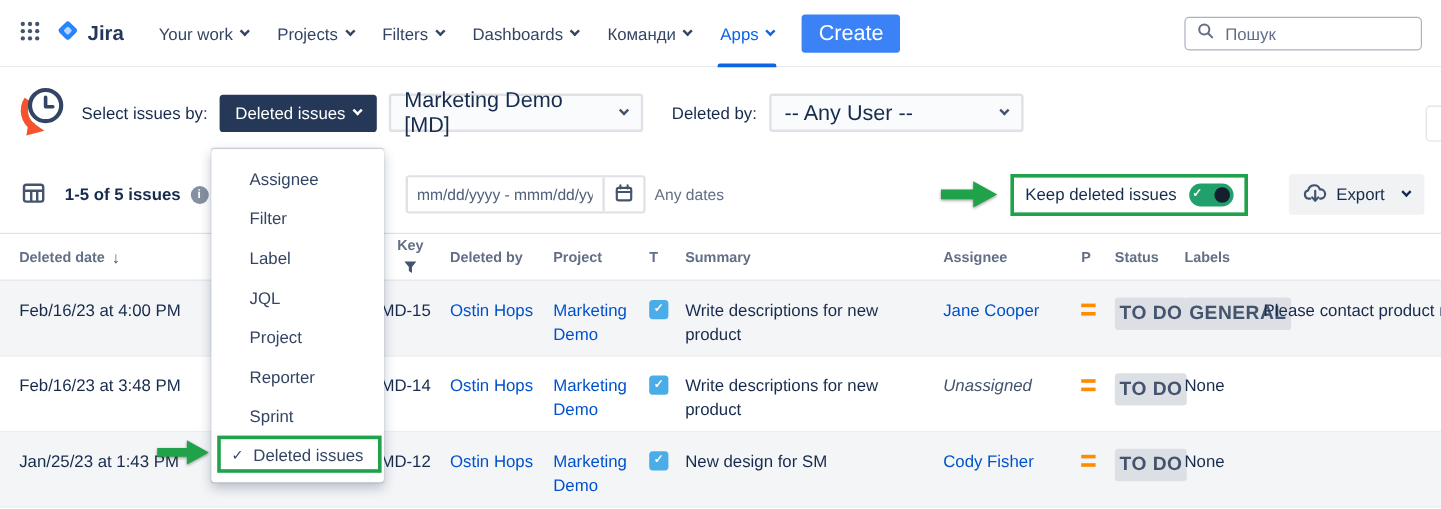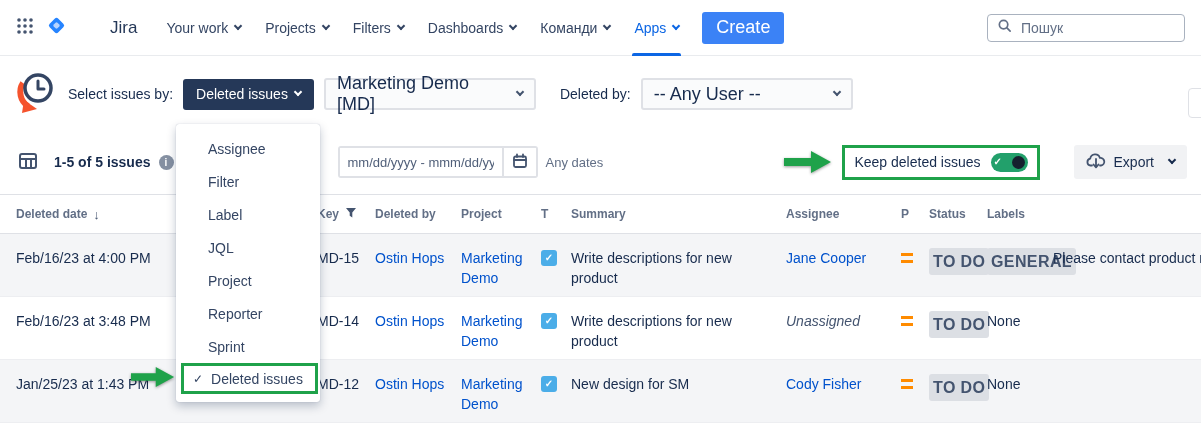--- a/index.html
+++ b/index.html
@@ -6,21 +6,21 @@
   body { margin: 0; background: #fff; }
   .page {
     position: relative; width: 1201px; height: 424px; overflow: hidden;
     background: #fff; color: #172B4D;
     font-family: "Liberation Sans", sans-serif;
   }
   
   .navbar { display: flex; align-items: center; height: 56px; padding: 0 16px 0 10px; border-bottom: 1px solid #E9EBEE; gap: 4px; }
   .icon-btn { background: none; border: none; padding: 6px; cursor: pointer; display: flex; align-items: center; }
   .brand { display: flex; align-items: center; gap: 6px; margin: 0 16px 0 2px; text-decoration: none; cursor: pointer; }
-  .brand-text { font-size: 17px; font-weight: 400; color: #253858; margin-left: 37px; }
+  .brand-text { font-size: 17px; font-weight: 700; color: #253858; }
   .nav-items { display: flex; align-items: center; height: 56px; gap: 6px; }
   .nav-item { display: flex; align-items: center; height: 56px; padding: 0 9px; font-size: 14px; font-weight: 500; color: #344563; position: relative; cursor: pointer; text-decoration: none; justify-content: center; }
   .nav-item.active { color: #0C66E4; }
   .nav-item.active::after { content: ""; position: absolute; left: 7px; right: 7px; bottom: 0; height: 3px; background: #0C66E4; border-radius: 2px 2px 0 0; }
   .chev { width: 6px; height: 6px; border-right: 2px solid currentColor; border-bottom: 2px solid currentColor; transform: rotate(45deg); display: inline-block; margin-left: 7px; margin-top: -4px; flex: none; }
   .create-btn { margin-left: 10px; background: #3b82f6; color: #fff; border: none; border-radius: 3px; height: 32px; padding: 0 14px; font-size: 18px; font-weight: 500; cursor: pointer; font-family: inherit; }
   .search { margin-left: auto; display: flex; align-items: center; gap: 7px; width: 198px; height: 28px; border: 1px solid #A9B2BF; border-radius: 4px; padding: 0 9px; background: #fff; }
   .search input { border: none; outline: none; flex: 1; min-width: 0; font-size: 14px; font-family: inherit; color: #172B4D; background: transparent; }
   .search input::placeholder { color: #626F86; }
   
@@ -45,21 +45,21 @@
   .keep-label { font-size: 14px; color: #172B4D; white-space: nowrap; }
   .toggle { width: 37px; height: 19px; border-radius: 10px; background: #22A06B; display: inline-flex; align-items: center; justify-content: space-between; padding: 0 3px; cursor: pointer; flex: none; }
   .tcheck { color: #fff; font-size: 10px; font-weight: 700; line-height: 1; }
   .knob { width: 13px; height: 13px; border-radius: 50%; background: #15202E; }
   .export-btn { margin-left: 26px; display: flex; align-items: center; gap: 8px; background: #F1F2F4; border: none; border-radius: 3px; height: 34px; padding: 0 12px; font-size: 14px; color: #172B4D; cursor: pointer; font-family: inherit; }
   
   .grid-row { display: grid; grid-template-columns: 305px 62px 86px 80px 30px 215px 115px 28px 58px 66px minmax(0,1fr); }
   .thead { border-top: 1px solid #DFE1E6; border-bottom: 1px solid #DFE1E6; height: 40px; align-items: center; }
   .th { font-size: 12px; font-weight: 700; color: #626F86; display: flex; align-items: center; gap: 6px; padding-left: 8px; white-space: nowrap; }
   .col-date { padding-left: 16px !important; }
-  .col-key { padding-left: 12px !important; }
+  .col-key { padding-left: 12px !important; flex-direction: column; }
   .sort { font-size: 13px; color: #44546F; font-weight: 400; }
   .trow { min-height: 63px; font-size: 14px; color: #172B4D; border-bottom: 1px solid #EDEEF1; align-items: start; }
   .trow.shade { background: #F4F5F7; }
   .td { padding: 14px 8px 4px 8px; line-height: 1.45; }
   .link { color: #0052CC; text-decoration: none; cursor: pointer; }
   .unassigned { font-style: italic; color: #44546F; }
   .type-task { width: 16px; height: 16px; background: #4BADE8; border-radius: 3px; color: #fff; font-size: 10px; font-weight: 700; display: flex; align-items: center; justify-content: center; margin-top: 2px; }
   .prio { display: inline-block; width: 12px; height: 10px; border-top: 3px solid #FF8B00; border-bottom: 3px solid #FF8B00; margin-top: 4px; }
   .badge { display: inline-block; background: #DCDFE4; color: #44546F; font-size: 16px; font-weight: 700; padding: 2px 4px; border-radius: 3px; letter-spacing: 0.4px; white-space: nowrap; }
   .desc { white-space: nowrap; overflow: hidden; }

